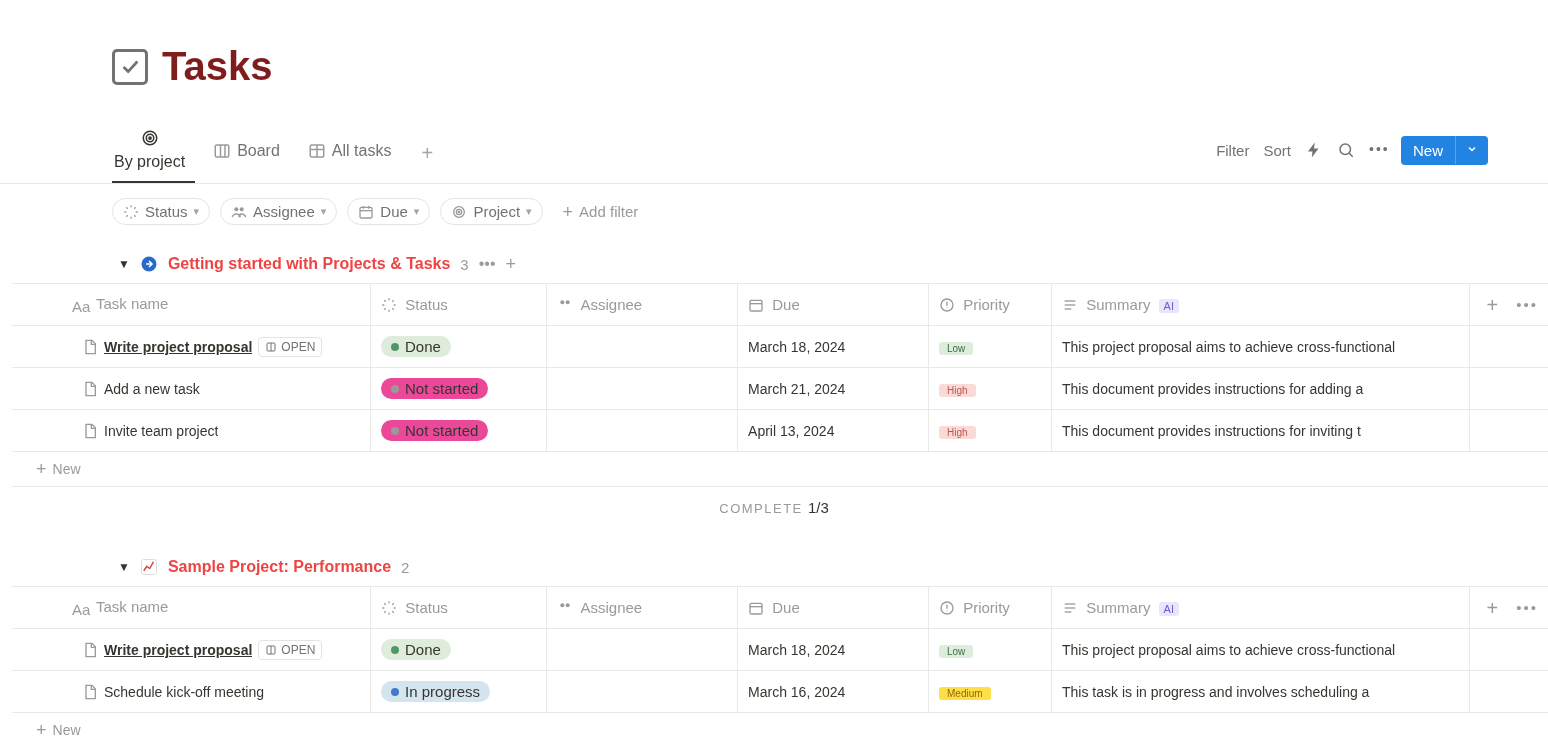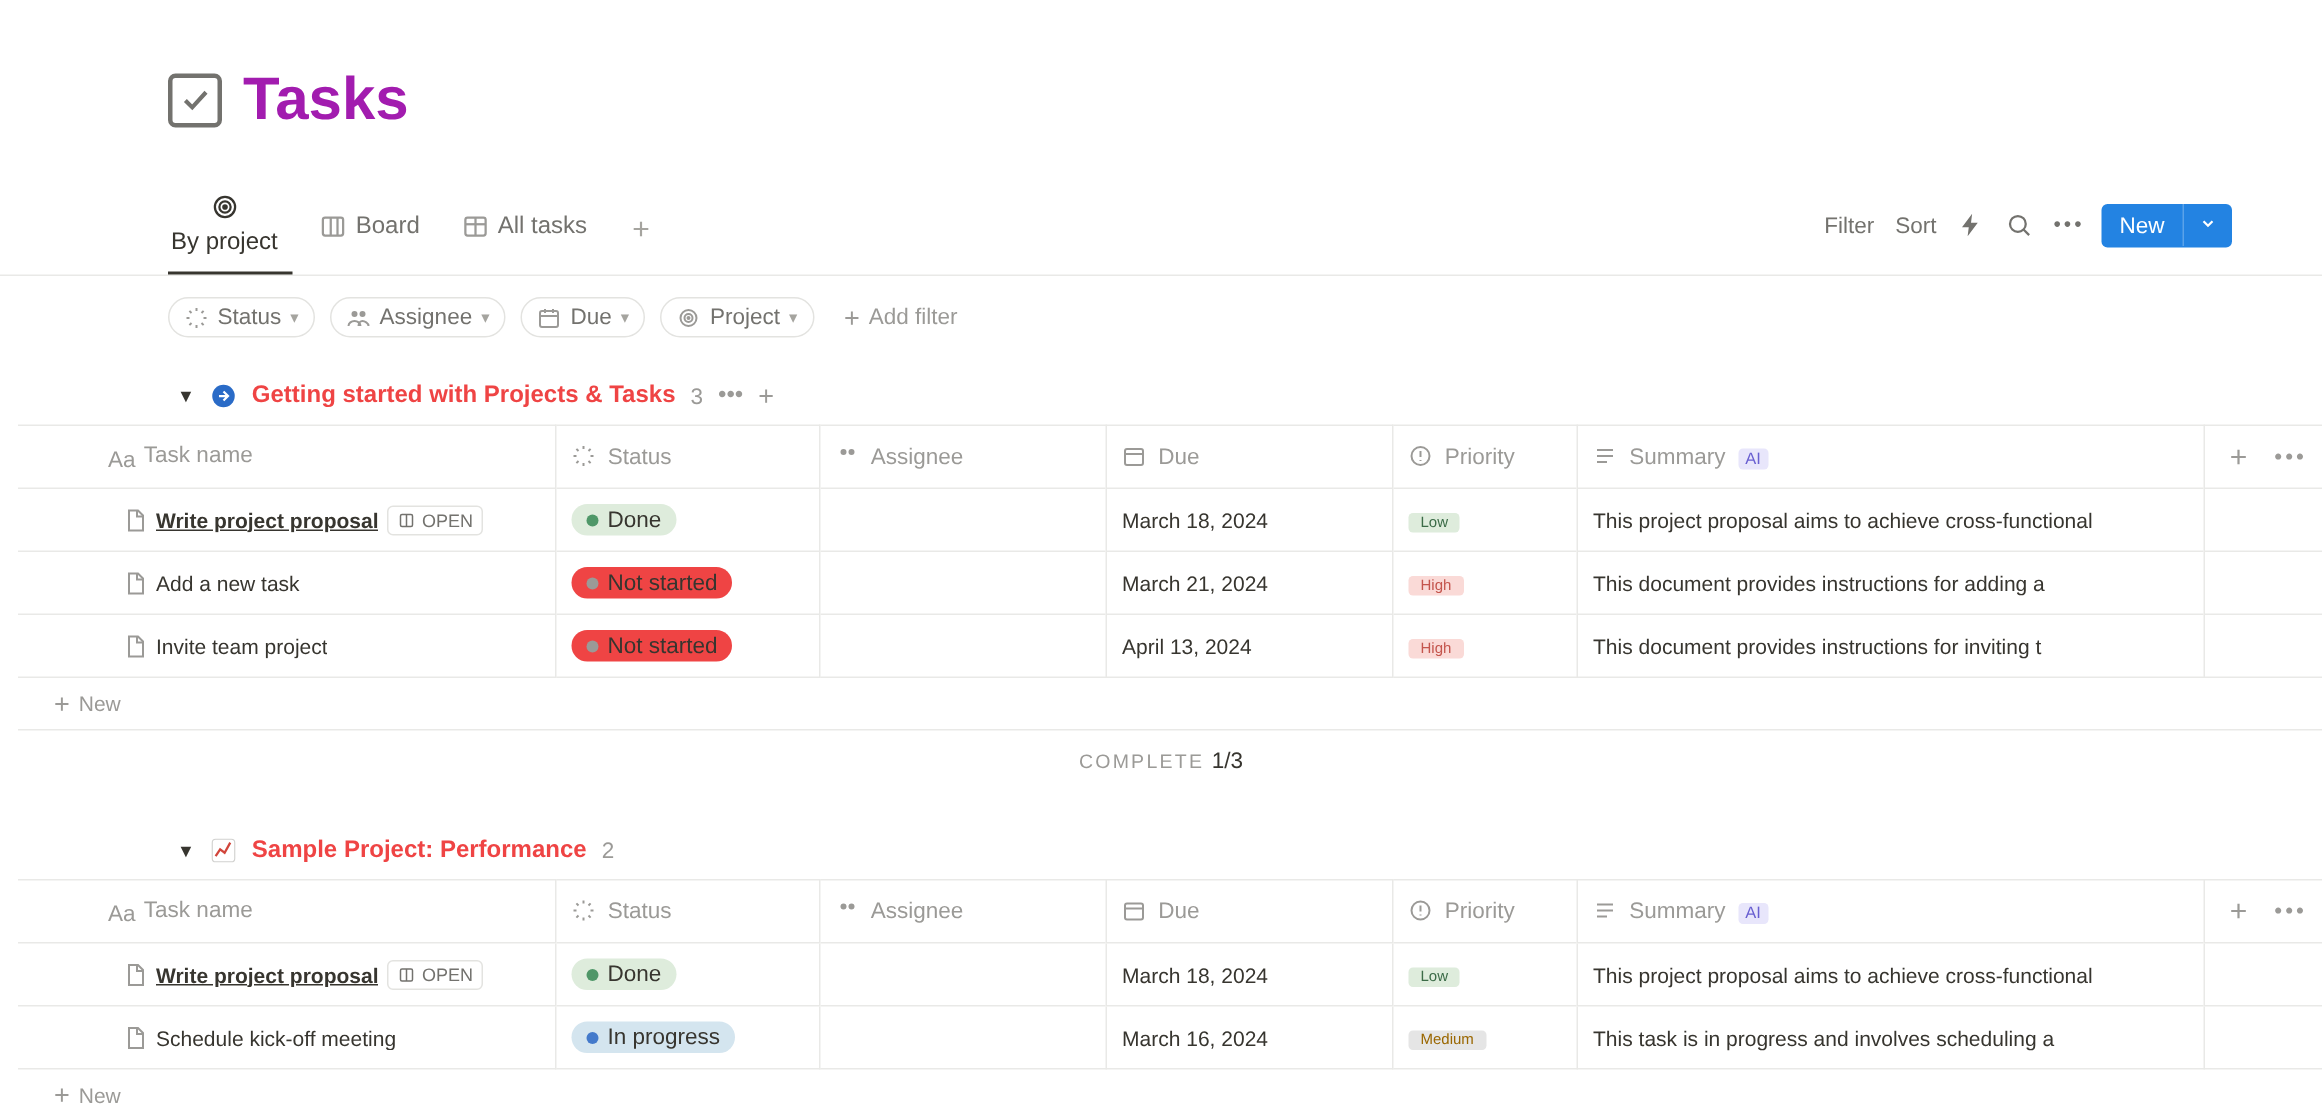--- a/index.html
+++ b/index.html
@@ -12,21 +12,21 @@
   }
   .page { padding: 0 0 40px 0; }
 
   
   .title-row { display: flex; align-items: center; gap: 14px; padding: 44px 0 0 112px; }
   .title-icon {
     width: 36px; height: 36px; border: 3px solid #73726e; border-radius: 5px;
     display: flex; align-items: center; justify-content: center;
   }
   .title-icon svg { stroke: #73726e; stroke-width: 3; fill: none; }
-  .page-title { font-size: 40px; font-weight: 700; color: #a21caf; }
+  .page-title { font-size: 40px; font-weight: 700; color: #7f1d1d; }
 
   
   .tabs-row {
     display: flex; align-items: center; justify-content: space-between;
     margin-top: 34px; padding: 0 60px 0 112px; border-bottom: 1px solid #e9e9e7;
   }
   .tabs-left { display: flex; align-items: center; gap: 0; }
   .tab {
     display: flex; align-items: center; gap: 6px; padding: 6px 10px 10px 2px;
     margin-right: 16px; font-size: 16px; color: #73726e; cursor: pointer;
@@ -103,26 +103,26 @@
     display: flex; align-items: center; gap: 4px; font-size: 12px; color: #73726e;
     cursor: pointer; flex-shrink: 0; background:#fff;
   }
   .open-btn .oi { width: 12px; height: 12px; display: inline-flex; }
   .status-pill {
     display: inline-flex; align-items: center; gap: 6px;
     border-radius: 16px; padding: 2px 10px; font-size: 15px;
   }
   .dot { width: 8px; height: 8px; border-radius: 50%; }
   .s-done { background: #deecdc; } .s-done .dot{ background:#4f9768; }
-  .s-not  { background: #ef4444; } .s-not .dot{ background:#9b9a97; }
+  .s-not  { background: #ec4899; } .s-not .dot{ background:#9b9a97; }
   .s-prog { background: #d4e5ef; } .s-prog .dot{ background:#447acb; }
   .prio-pill { display: inline-block; border-radius: 3px; padding: 1px 8px; font-size: 10px;}
   .p-low { background: #deecdc; color: #3b6b47; }
   .p-high { background: #fadad7; color: #c4554d; }
-  .p-med { background: #e5e5e5; color: #9a6700; }
+  .p-med { background: #fde047; color: #9a6700; }
   .th-actions { display:flex; align-items:center; gap:18px; color:#9b9a97; justify-content:flex-end;}
   .th-plus { font-size: 20px; cursor: pointer; line-height:1;}
   .th-dots { cursor:pointer; letter-spacing: 2px;}
 
   .new-row {
     display: flex; align-items: center; gap: 6px; color: #9b9a97;
     padding: 8px 0 8px 24px; border-bottom: 1px solid #e9e9e7; cursor:pointer;
     margin-left: 12px;
   }
   .complete-row {

